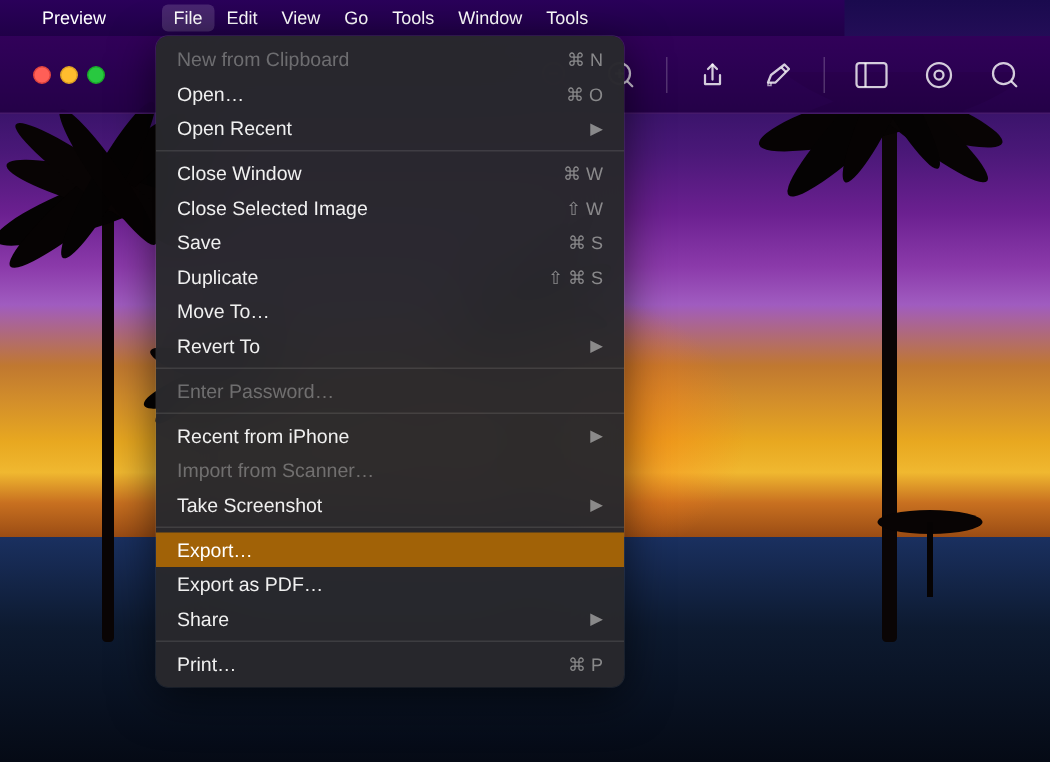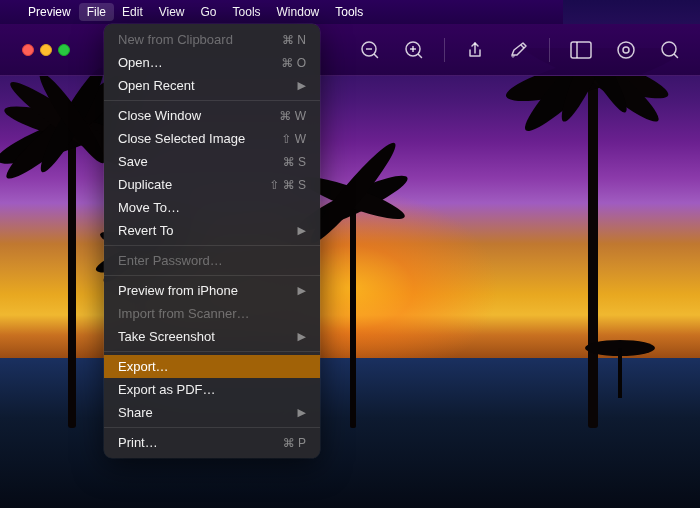--- a/index.html
+++ b/index.html
@@ -106,20 +106,21 @@
       color: #fff;
       font-size: 12px;
       padding: 2px 8px;
       border-radius: 4px;
       cursor: pointer;
       white-space: nowrap;
     }
 
     .menubar-item.active {
       background: rgba(255,255,255,0.15);
+      margin-left: 29px;
     }
 
     .menubar-apple {
       font-size: 14px;
       padding: 2px 8px;
       color: #fff;
     }
 
     
     .toolbar {
@@ -153,21 +154,21 @@
       height: 24px;
       background: rgba(255,255,255,0.2);
       margin: 0 4px;
     }
 
     
     .dropdown-menu {
       position: absolute;
       top: 24px;
       left: 104px;
-      width: 216px;
+      width: 312px;
       background: rgba(40,40,44,0.97);
       backdrop-filter: blur(20px);
       border-radius: 8px;
       box-shadow: 0 8px 30px rgba(0,0,0,0.6), 0 0 0 0.5px rgba(255,255,255,0.15);
       z-index: 1000;
       padding: 4px 0;
       overflow: hidden;
     }
 
     .menu-item {
@@ -374,21 +375,21 @@
 
   <div class="menu-separator"></div>
 
   <div class="menu-item disabled">
     <span class="menu-item-label">Enter Password…</span>
   </div>
 
   <div class="menu-separator"></div>
 
   <div class="menu-item">
-    <span class="menu-item-label">Preview from iPhone</span>
+    <span class="menu-item-label">Recent from iPhone</span>
     <span class="menu-item-arrow">▶</span>
   </div>
 
 
   <div class="menu-item disabled">
     <span class="menu-item-label">Import from Scanner…</span>
   </div>
 
   <div class="menu-item">
     <span class="menu-item-label">Take Screenshot</span>

